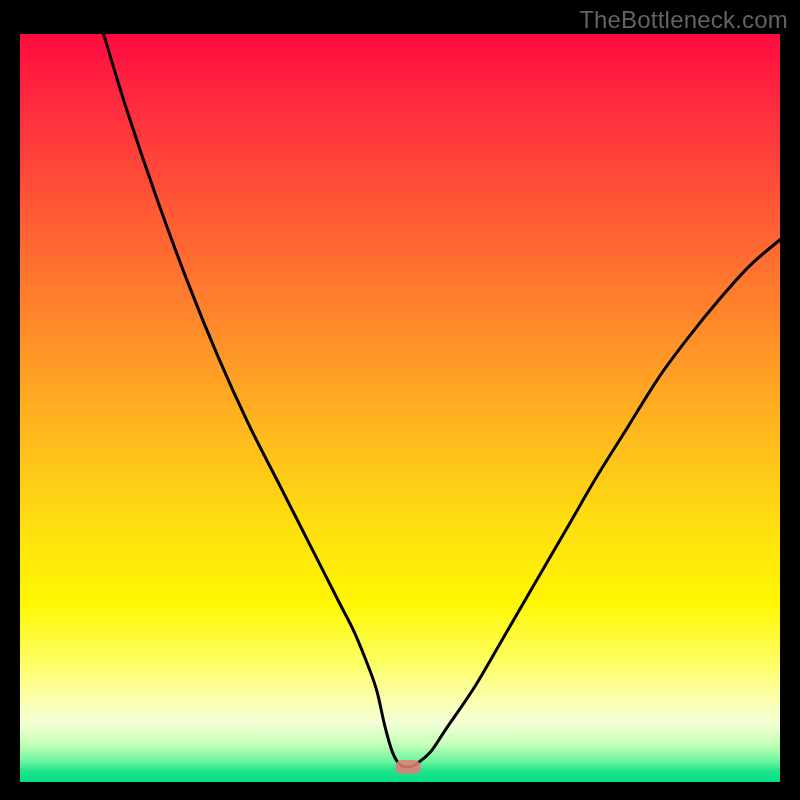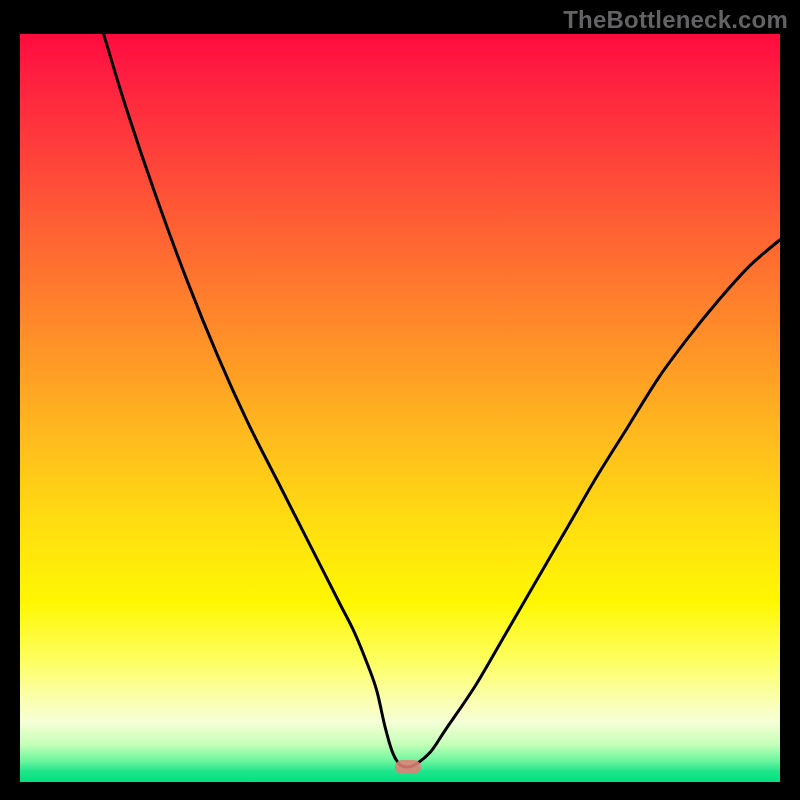--- a/index.html
+++ b/index.html
@@ -17,21 +17,21 @@
     width: 800px;
     height: 800px;
     background: #000;
   }
   .watermark {
     position: absolute;
     top: 6px;
     right: 12px;
     font-family: Arial, Helvetica, sans-serif;
     font-size: 24px;
-    font-weight: 700;
+    font-weight: 400;
     color: #636264;
     letter-spacing: 0.2px;
   }
   .plot {
     position: absolute;
     left: 20px;
     top: 34px;
     width: 760px;
     height: 748px;
     overflow: hidden;

